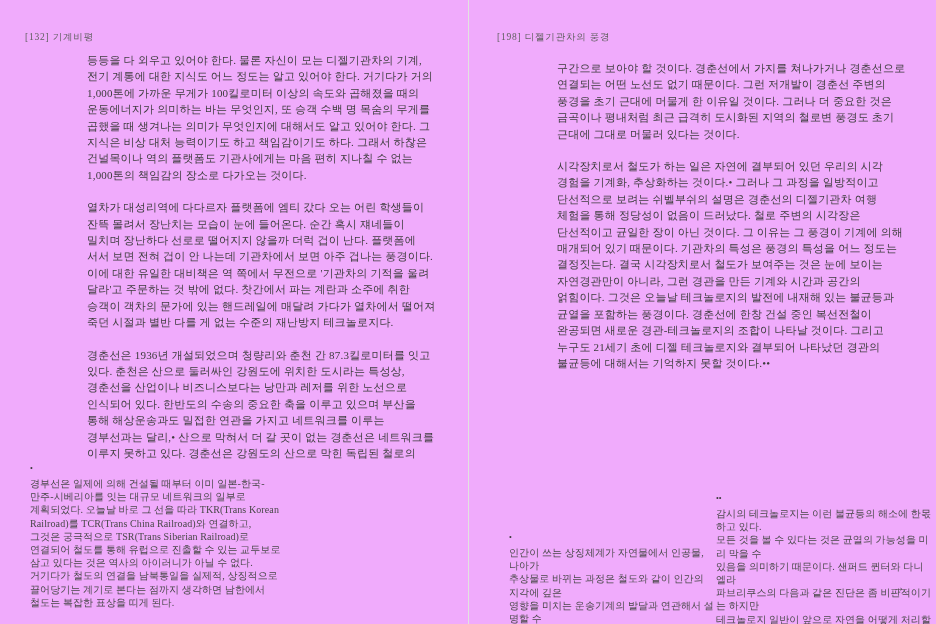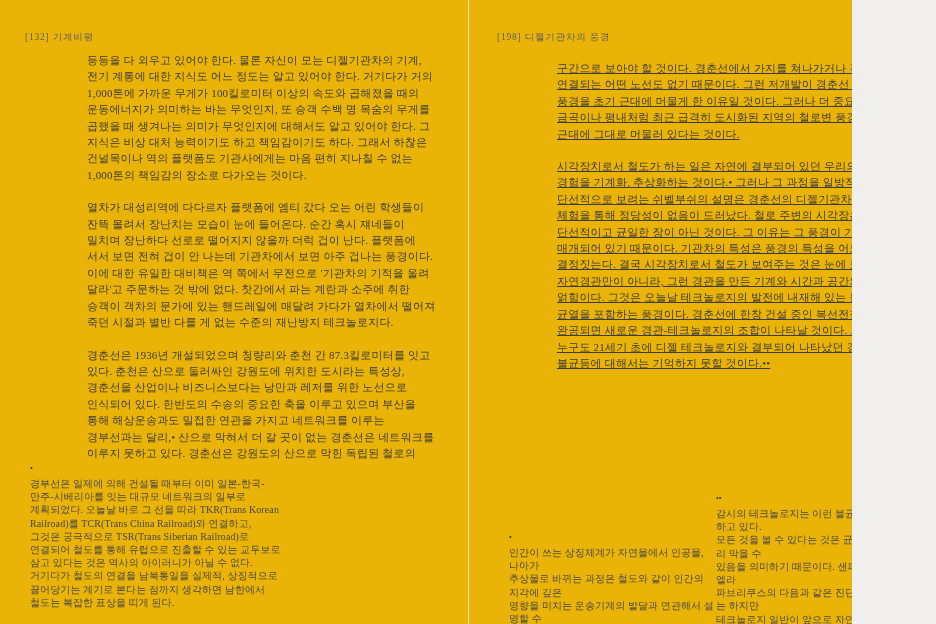--- a/index.html
+++ b/index.html
@@ -3,22 +3,22 @@
 <meta charset="utf-8">
 <style>
   html, body { margin: 0; padding: 0; }
   body {
     width: 936px; height: 624px;
     font-family: "Liberation Serif", "DejaVu Serif", serif;
     background: #f0efed;
   }
   .spread {
     position: relative;
-    width: 852px; height: 624px;
-    background: #eab308;
+    width: 936px; height: 624px;
+    background: #f0abfc;
     overflow: hidden;
   }
   .divider {
     position: absolute;
     left: 468px; top: 0;
     width: 1px; height: 624px;
     background: #e3e2df;
   }
   .page-header {
     position: absolute;
@@ -110,21 +110,21 @@
 끌어당기는 계기로 본다는 점까지 생각하면 남한에서
 철도는 복잡한 표상을 띠게 된다.</div>
     </div>
   </div>
 
   <div class="divider"></div>
 
   <div>
     <div class="page-header" style="left:497px; top:31px;">[198] 디젤기관차의 풍경</div>
 
-    <div class="body-text" style="left:557px; top:60px;text-decoration:underline;">
+    <div class="body-text" style="left:557px; top:60px;">
       <p>구간으로 보아야 할 것이다. 경춘선에서 가지를 쳐나가거나 경춘선으로
 연결되는 어떤 노선도 없기 때문이다. 그런 저개발이 경춘선 주변의
 풍경을 초기 근대에 머물게 한 이유일 것이다. 그러나 더 중요한 것은
 금곡이나 평내처럼 최근 급격히 도시화된 지역의 철로변 풍경도 초기
 근대에 그대로 머물러 있다는 것이다.</p>
       <p>시각장치로서 철도가 하는 일은 자연에 결부되어 있던 우리의 시각
 경험을 기계화, 추상화하는 것이다.• 그러나 그 과정을 일방적이고
 단선적으로 보려는 쉬벨부쉬의 설명은 경춘선의 디젤기관차 여행
 체험을 통해 정당성이 없음이 드러났다. 철로 주변의 시각장은
 단선적이고 균일한 장이 아닌 것이다. 그 이유는 그 풍경이 기계에 의해

